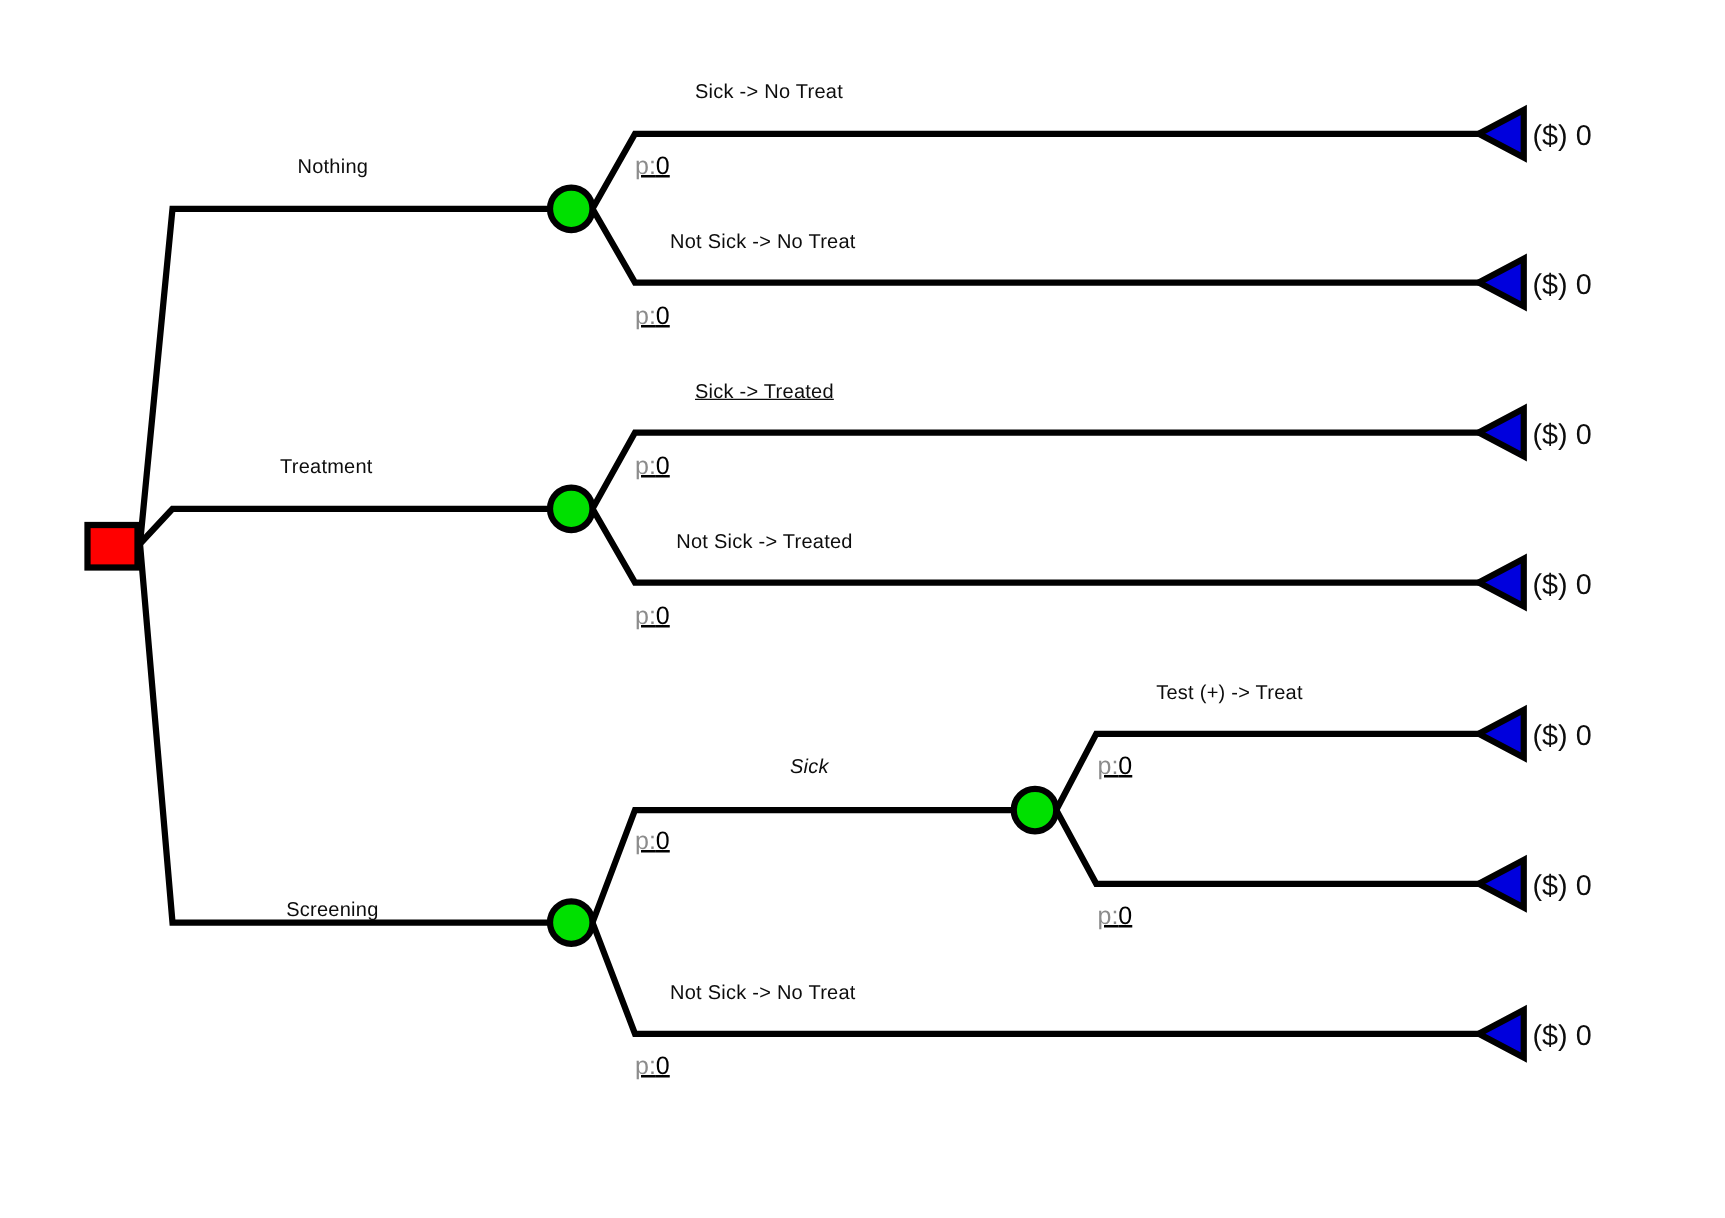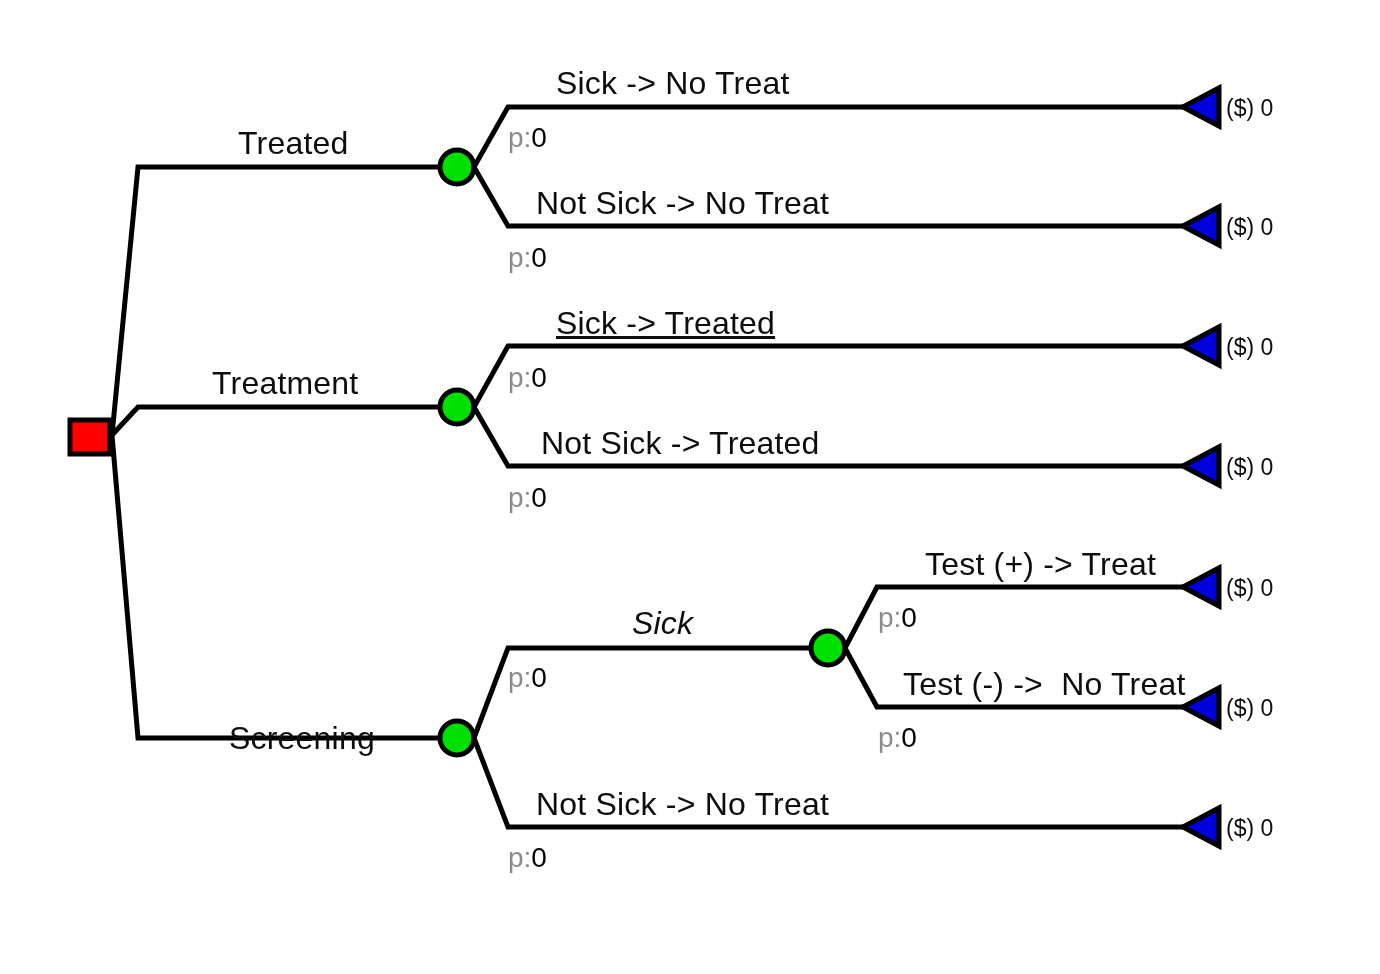--- a/index.html
+++ b/index.html
@@ -49,27 +49,28 @@
     stroke-width: 5;
     stroke-linejoin: miter;
   }
   .lbl {
     position: absolute;
     white-space: pre;
     color: #000000;
     font-family: "Liberation Sans", sans-serif;
   }
   .branch-label {
-    font-size: 32px;
+    font-size: 16px;
     letter-spacing: 0.2px;
     color: #0d0d0d;
   }
   .prob-label {
-    font-size: 28px;
+    font-size: 20px;
     color: #000000;
+    text-decoration: underline;
   }
   .prob-label .p-prefix {
     color: #8c8c8c;
   }
   .payoff-label {
     font-size: 23px;
     color: #0d0d0d;
   }
 </style>
 </head>
@@ -104,35 +105,34 @@
 
     <polygon class="terminal-node-shape" points="1183,107 1219,88 1219,126"></polygon>
     <polygon class="terminal-node-shape" points="1183,226 1219,207 1219,245"></polygon>
     <polygon class="terminal-node-shape" points="1183,346 1219,327 1219,365"></polygon>
     <polygon class="terminal-node-shape" points="1183,466 1219,447 1219,485"></polygon>
     <polygon class="terminal-node-shape" points="1183,587 1219,568 1219,606"></polygon>
     <polygon class="terminal-node-shape" points="1183,707 1219,688 1219,726"></polygon>
     <polygon class="terminal-node-shape" points="1183,827 1219,808 1219,846"></polygon>
   </svg>
 
-  <div class="lbl branch-label" style="left:238px; top:125px;">Treated</div>
-  <div class="lbl branch-label" style="left:212px; top:365px;">Treatment</div>
+  <div class="lbl branch-label" style="left:238px; top:125px;">Nothing</div>
+  <div class="lbl branch-label" style="left:224px; top:365px;">Treatment</div>
   <div class="lbl branch-label" style="left:229px; top:720px;">Screening</div>
 
   <div class="lbl branch-label" style="left:556px; top:65px;">Sick -&gt; No Treat</div>
   <div class="lbl branch-label" style="left:536px; top:185px;">Not Sick -&gt; No Treat</div>
 
   <div class="lbl branch-label" style="left:556px; top:305px;text-decoration:underline;">Sick -&gt; Treated</div>
   <div class="lbl branch-label" style="left:541px; top:425px;text-align:center;">Not Sick -&gt; Treated</div>
 
   <div class="lbl branch-label" style="left:632px; top:605px;font-style:italic;">Sick</div>
   <div class="lbl branch-label" style="left:536px; top:786px;">Not Sick -&gt; No Treat</div>
 
   <div class="lbl branch-label" style="left:925px; top:546px;">Test (+) -&gt; Treat</div>
-  <div class="lbl branch-label" style="left:903px; top:666px;">Test (-) -&gt;  No Treat</div>
 
   <div class="lbl prob-label" style="left:508px; top:122px;"><span class="p-prefix">p:</span><span>0</span></div>
   <div class="lbl prob-label" style="left:508px; top:242px;"><span class="p-prefix">p:</span><span>0</span></div>
   <div class="lbl prob-label" style="left:508px; top:362px;"><span class="p-prefix">p:</span><span>0</span></div>
   <div class="lbl prob-label" style="left:508px; top:482px;"><span class="p-prefix">p:</span><span>0</span></div>
   <div class="lbl prob-label" style="left:508px; top:662px;"><span class="p-prefix">p:</span><span>0</span></div>
   <div class="lbl prob-label" style="left:508px; top:842px;"><span class="p-prefix">p:</span><span>0</span></div>
   <div class="lbl prob-label" style="left:878px; top:602px;"><span class="p-prefix">p:</span><span>0</span></div>
   <div class="lbl prob-label" style="left:878px; top:722px;"><span class="p-prefix">p:</span><span>0</span></div>
 

